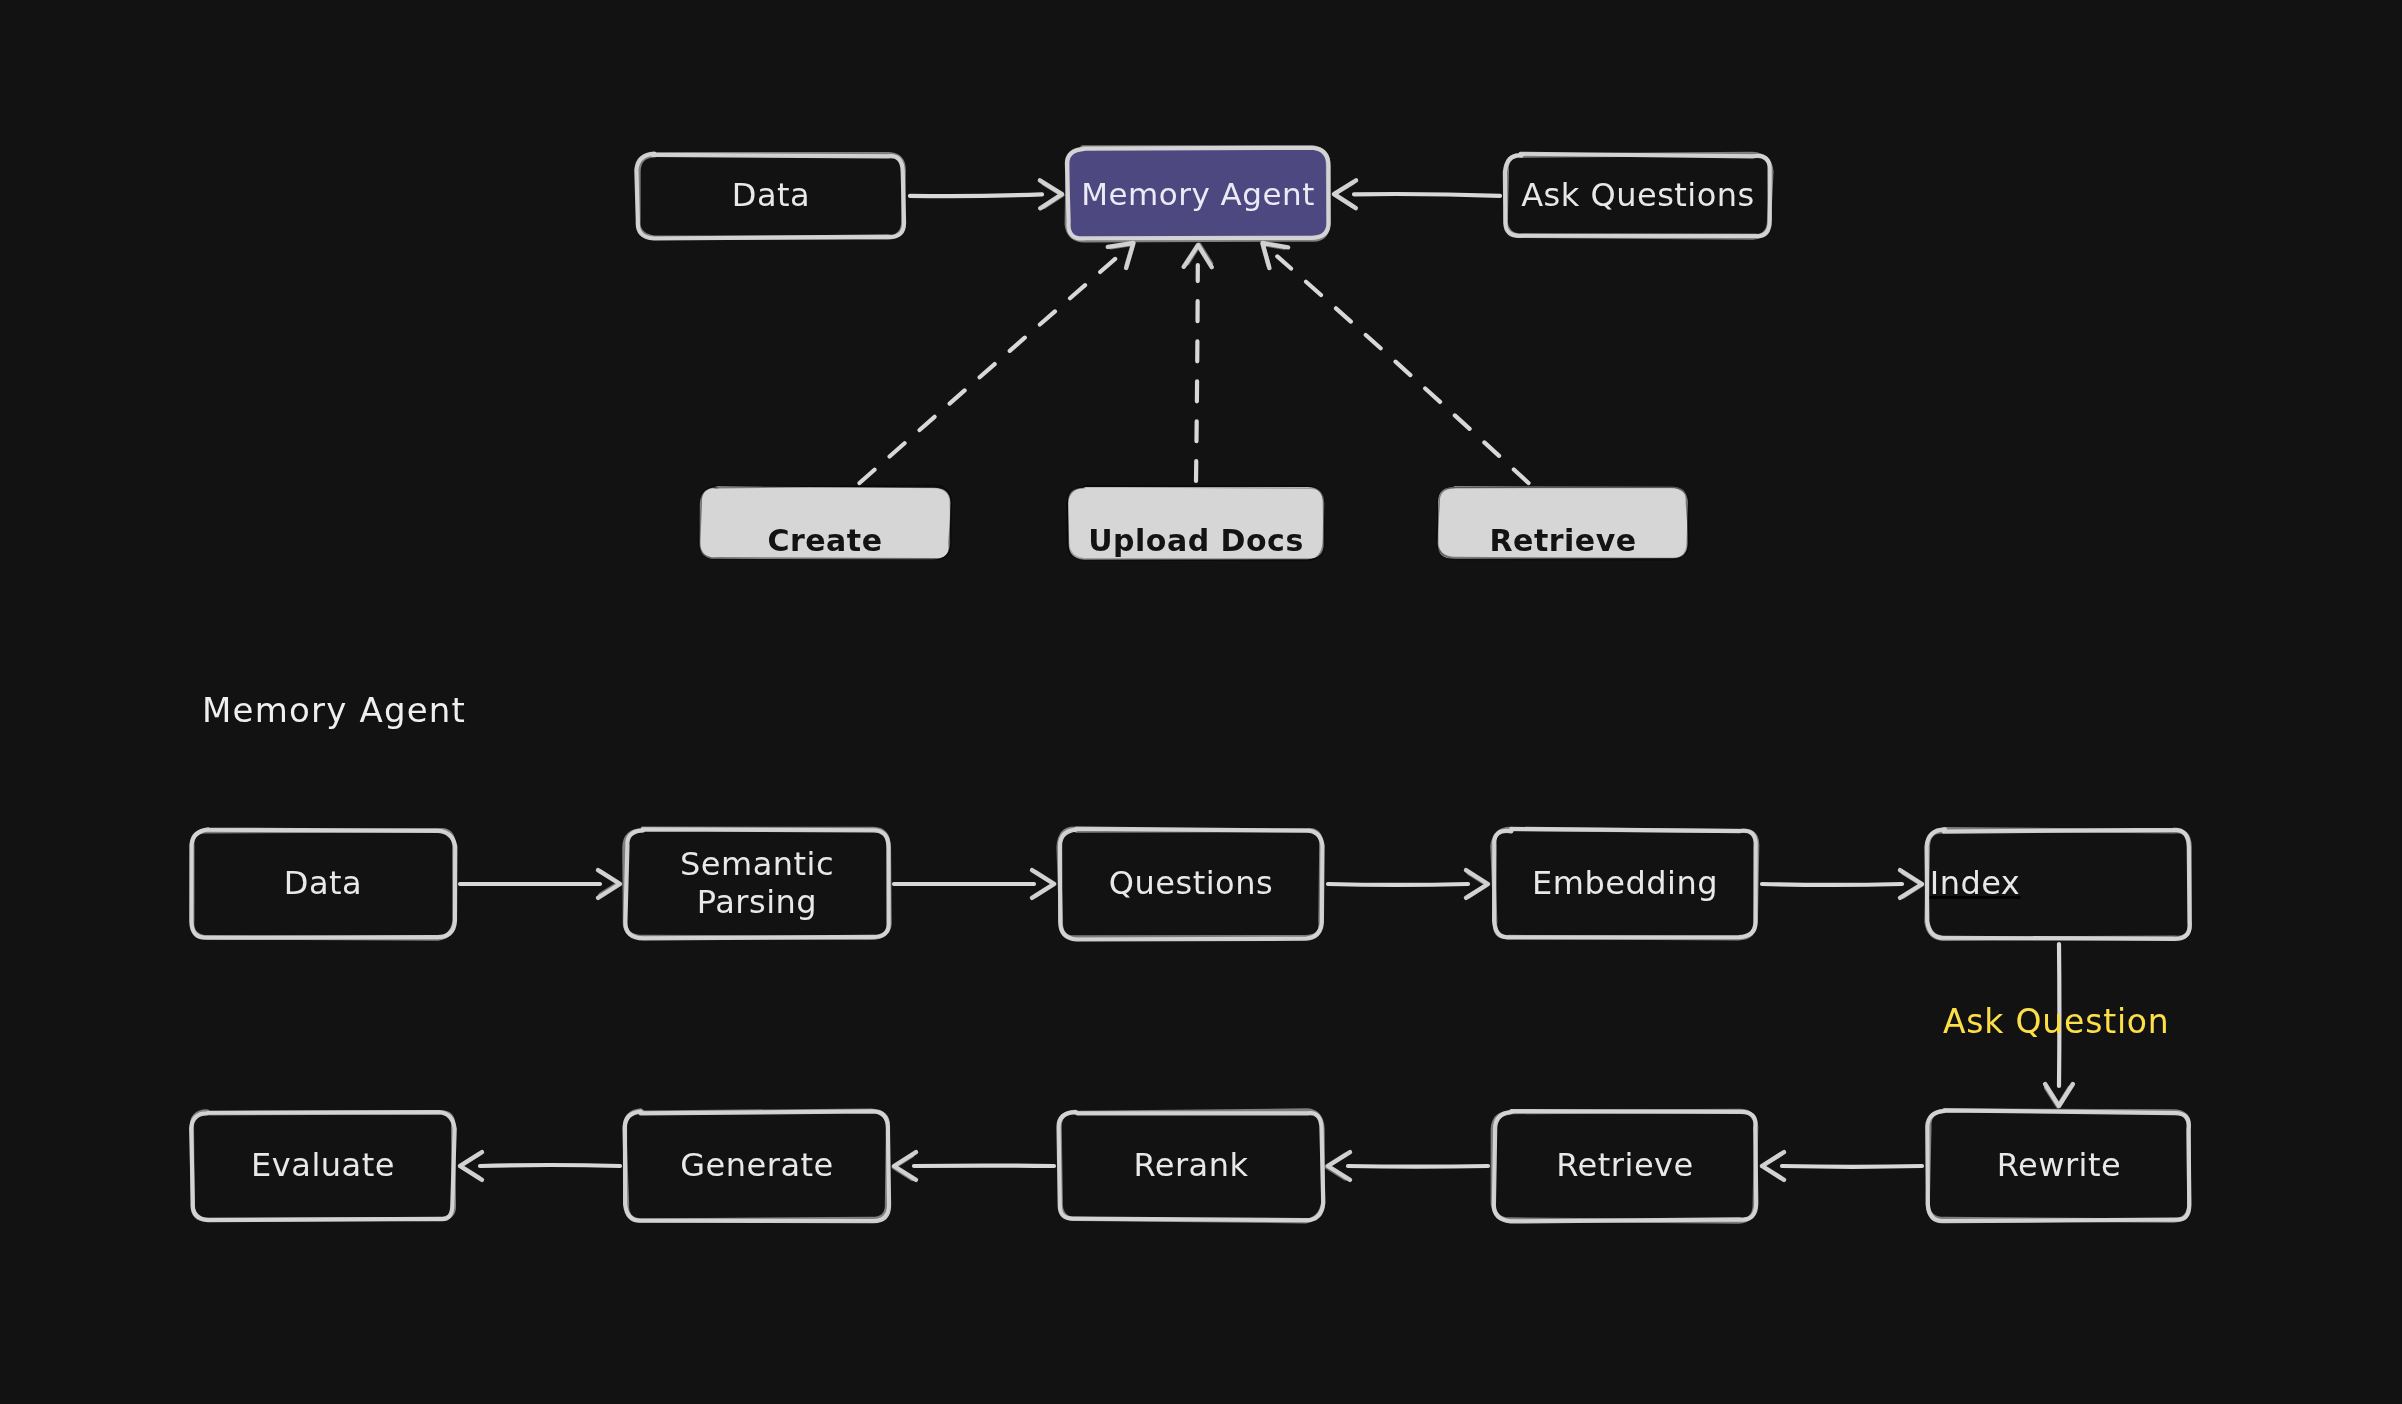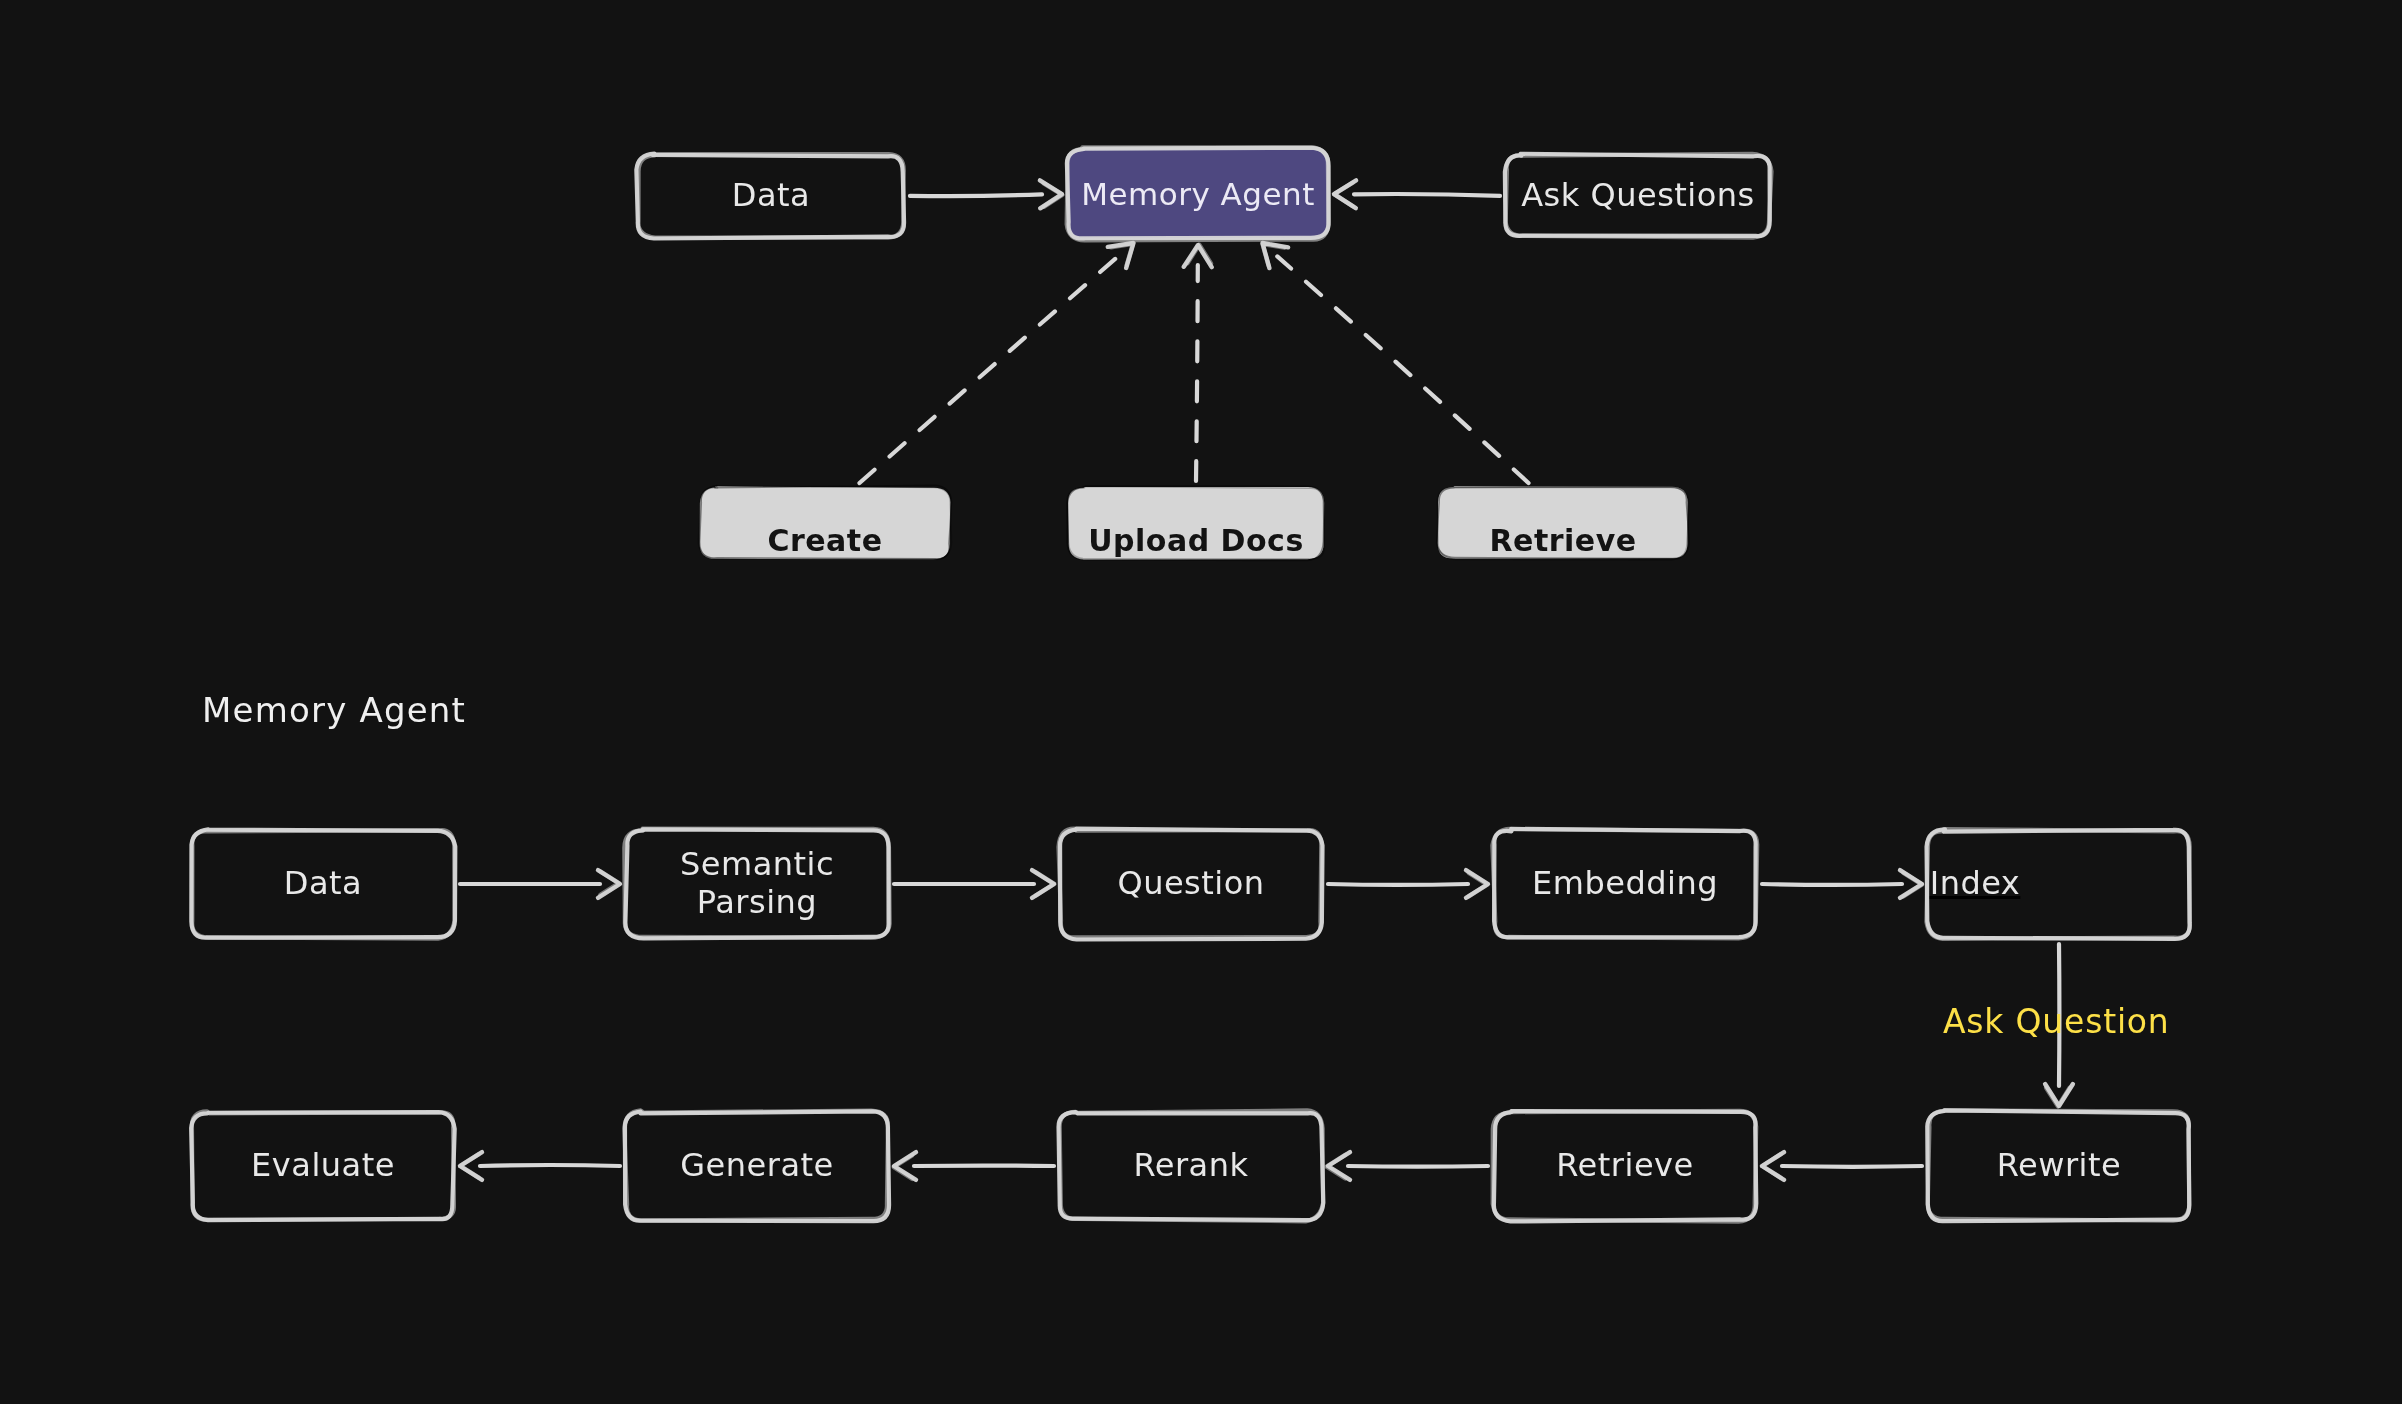--- a/index.html
+++ b/index.html
@@ -189,21 +189,21 @@
         <span class="node-label">Retrieve</span>
       </div>
       <div class="node outlined" style="left: 192px; top: 830px; width: 262px; height: 108px;">
         <span class="node-label">Data</span>
       </div>
       <div class="node outlined" style="left: 626px; top: 830px; width: 262px; height: 108px;">
         <span class="node-label">Semantic
 Parsing</span>
       </div>
       <div class="node outlined" style="left: 1060px; top: 830px; width: 262px; height: 108px;">
-        <span class="node-label">Question</span>
+        <span class="node-label">Questions</span>
       </div>
       <div class="node outlined" style="left: 1494px; top: 830px; width: 262px; height: 108px;">
         <span class="node-label">Embedding</span>
       </div>
       <div class="node outlined" style="left: 1844px; top: 830px; width: 262px; height: 108px; text-decoration: underline;">
         <span class="node-label">Index</span>
       </div>
       <div class="node outlined" style="left: 192px; top: 1112px; width: 262px; height: 108px; text-align: center;">
         <span class="node-label">Evaluate</span>
       </div>

